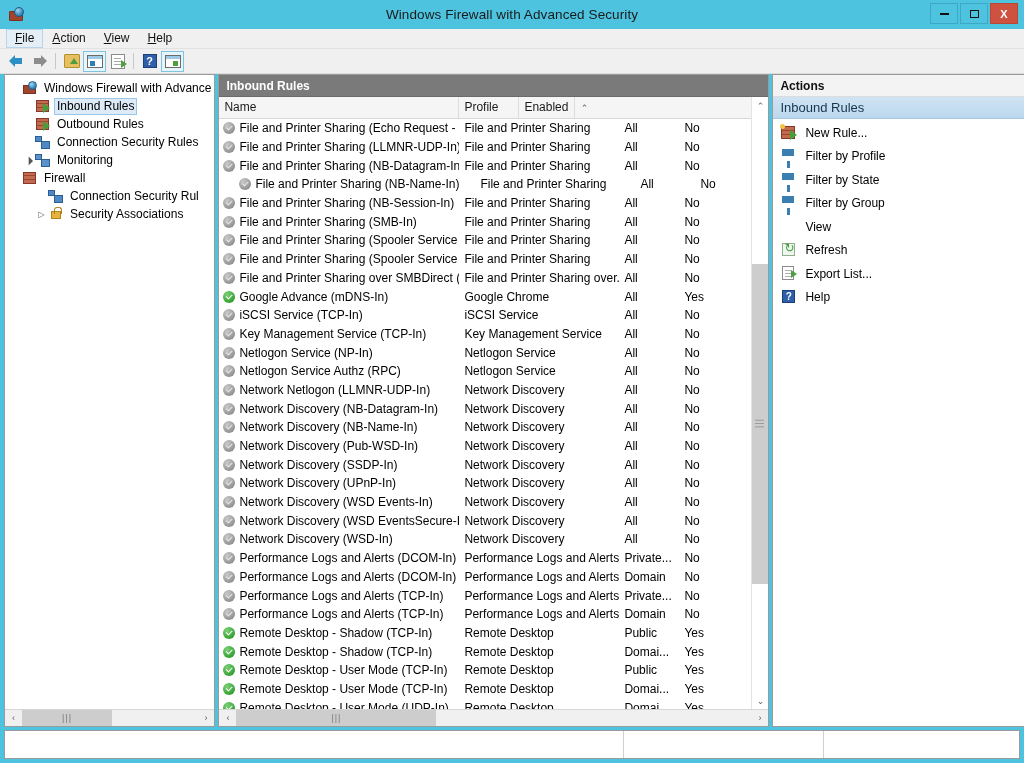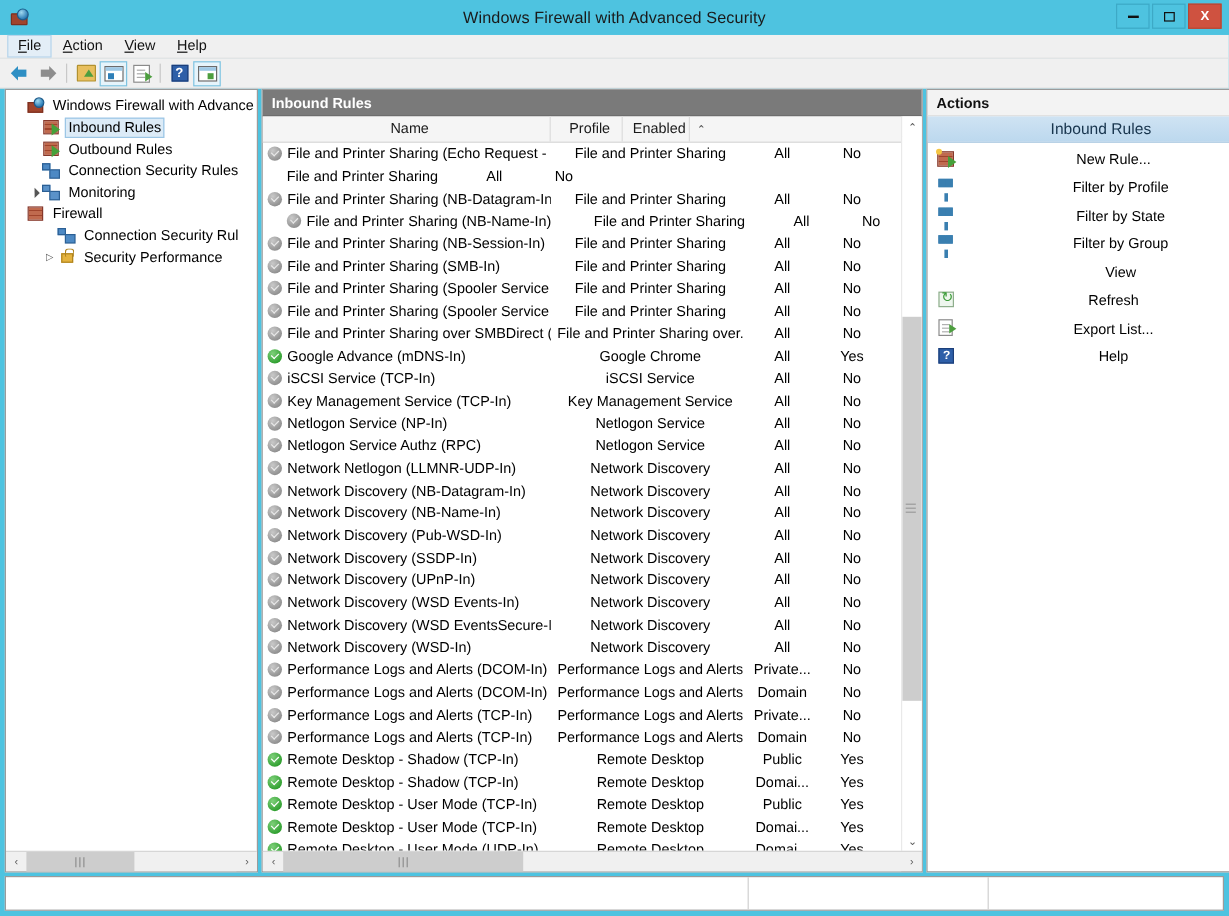--- a/index.html
+++ b/index.html
@@ -95,21 +95,20 @@
   .ic-export:before { content:""; position:absolute; left:2px; top:3px; width:7px; height:1px; box-shadow:0 3px 0 #aaa, 0 6px 0 #aaa; background:#aaa; }
   .ic-export:after { content:""; position:absolute; right:-3px; bottom:0px; width:0;height:0;
      border-top:4px solid transparent;border-bottom:4px solid transparent;border-left:6px solid #4d9e3f; }
   .ic-help { width:14px; height:14px; background:#2e5fa8; color:#fff; font-size:11px; font-weight:bold;
      display:flex; align-items:center; justify-content:center; border:1px solid #1c3f7a; }
 
   
   .body {
     flex:1 1 auto; display:flex; padding:0 4px 0 4px; background:#4ec3e0;
     min-height:0;
-    text-align:center;
   }
   .pane { background:#fff; border:1px solid #9b9b9b; display:flex; flex-direction:column; min-height:0; }
   .tree-pane { flex:0 0 191px; margin-right:3px; }
   .list-pane { flex:1 1 auto; margin-right:3px; }
   .actions-pane { flex:0 0 291px; background:#fff; border:1px solid #9b9b9b; display:flex; flex-direction:column; }
 
   
   .tree-content { flex:1 1 auto; overflow:hidden; padding:4px 0 0 0; position:relative; }
   .tree-node { display:flex; align-items:center; height:18px; padding-left:4px; white-space:nowrap; font-size:12px; }
   .tree-node .expander {
@@ -317,21 +316,21 @@
             <span class="ticon">
               <span class="ic-csr"></span>
             </span>
             <span class="tlabel">Connection Security Rul</span>
           </div>
           <div class="tree-node" style="padding-left: 30px;">
             <span class="expander">▷</span>
             <span class="ticon">
               <span class="ic-lock"></span>
             </span>
-            <span class="tlabel">Security Performance</span>
+            <span class="tlabel">Security Associations</span>
           </div>
         </div>
       <div class="hscroll">
         <div class="hs-btn">‹</div>
         <div class="hs-track">
           <div class="hs-thumb" style="left:0; width:90px;">|||</div>
         </div>
         <div class="hs-btn">›</div>
       </div>
     </div>
@@ -350,20 +349,24 @@
               <div class="row">
                 <div class="cell name" style="flex: 0 0 240px;">
                   <span class="statedot off"></span>
                   <span>File and Printer Sharing (Echo Request - I...</span>
                 </div>
                 <div class="cell" style="flex: 0 0 160px;">File and Printer Sharing</div>
                 <div class="cell" style="flex: 0 0 60px;">All</div>
                 <div class="cell" style="flex: 0 0 56px;">No</div>
               </div>
               <div class="row">
+                <div class="cell name" style="flex: 0 0 240px;">
+                  <span class="statedot off"></span>
+                  <span>File and Printer Sharing (LLMNR-UDP-In)</span>
+                </div>
                 <div class="cell" style="flex: 0 0 160px;">File and Printer Sharing</div>
                 <div class="cell" style="flex: 0 0 60px;">All</div>
                 <div class="cell" style="flex: 0 0 56px;">No</div>
               </div>
               <div class="row">
                 <div class="cell name" style="flex: 0 0 240px;">
                   <span class="statedot off"></span>
                   <span>File and Printer Sharing (NB-Datagram-In)</span>
                 </div>
                 <div class="cell" style="flex: 0 0 160px;">File and Printer Sharing</div>

